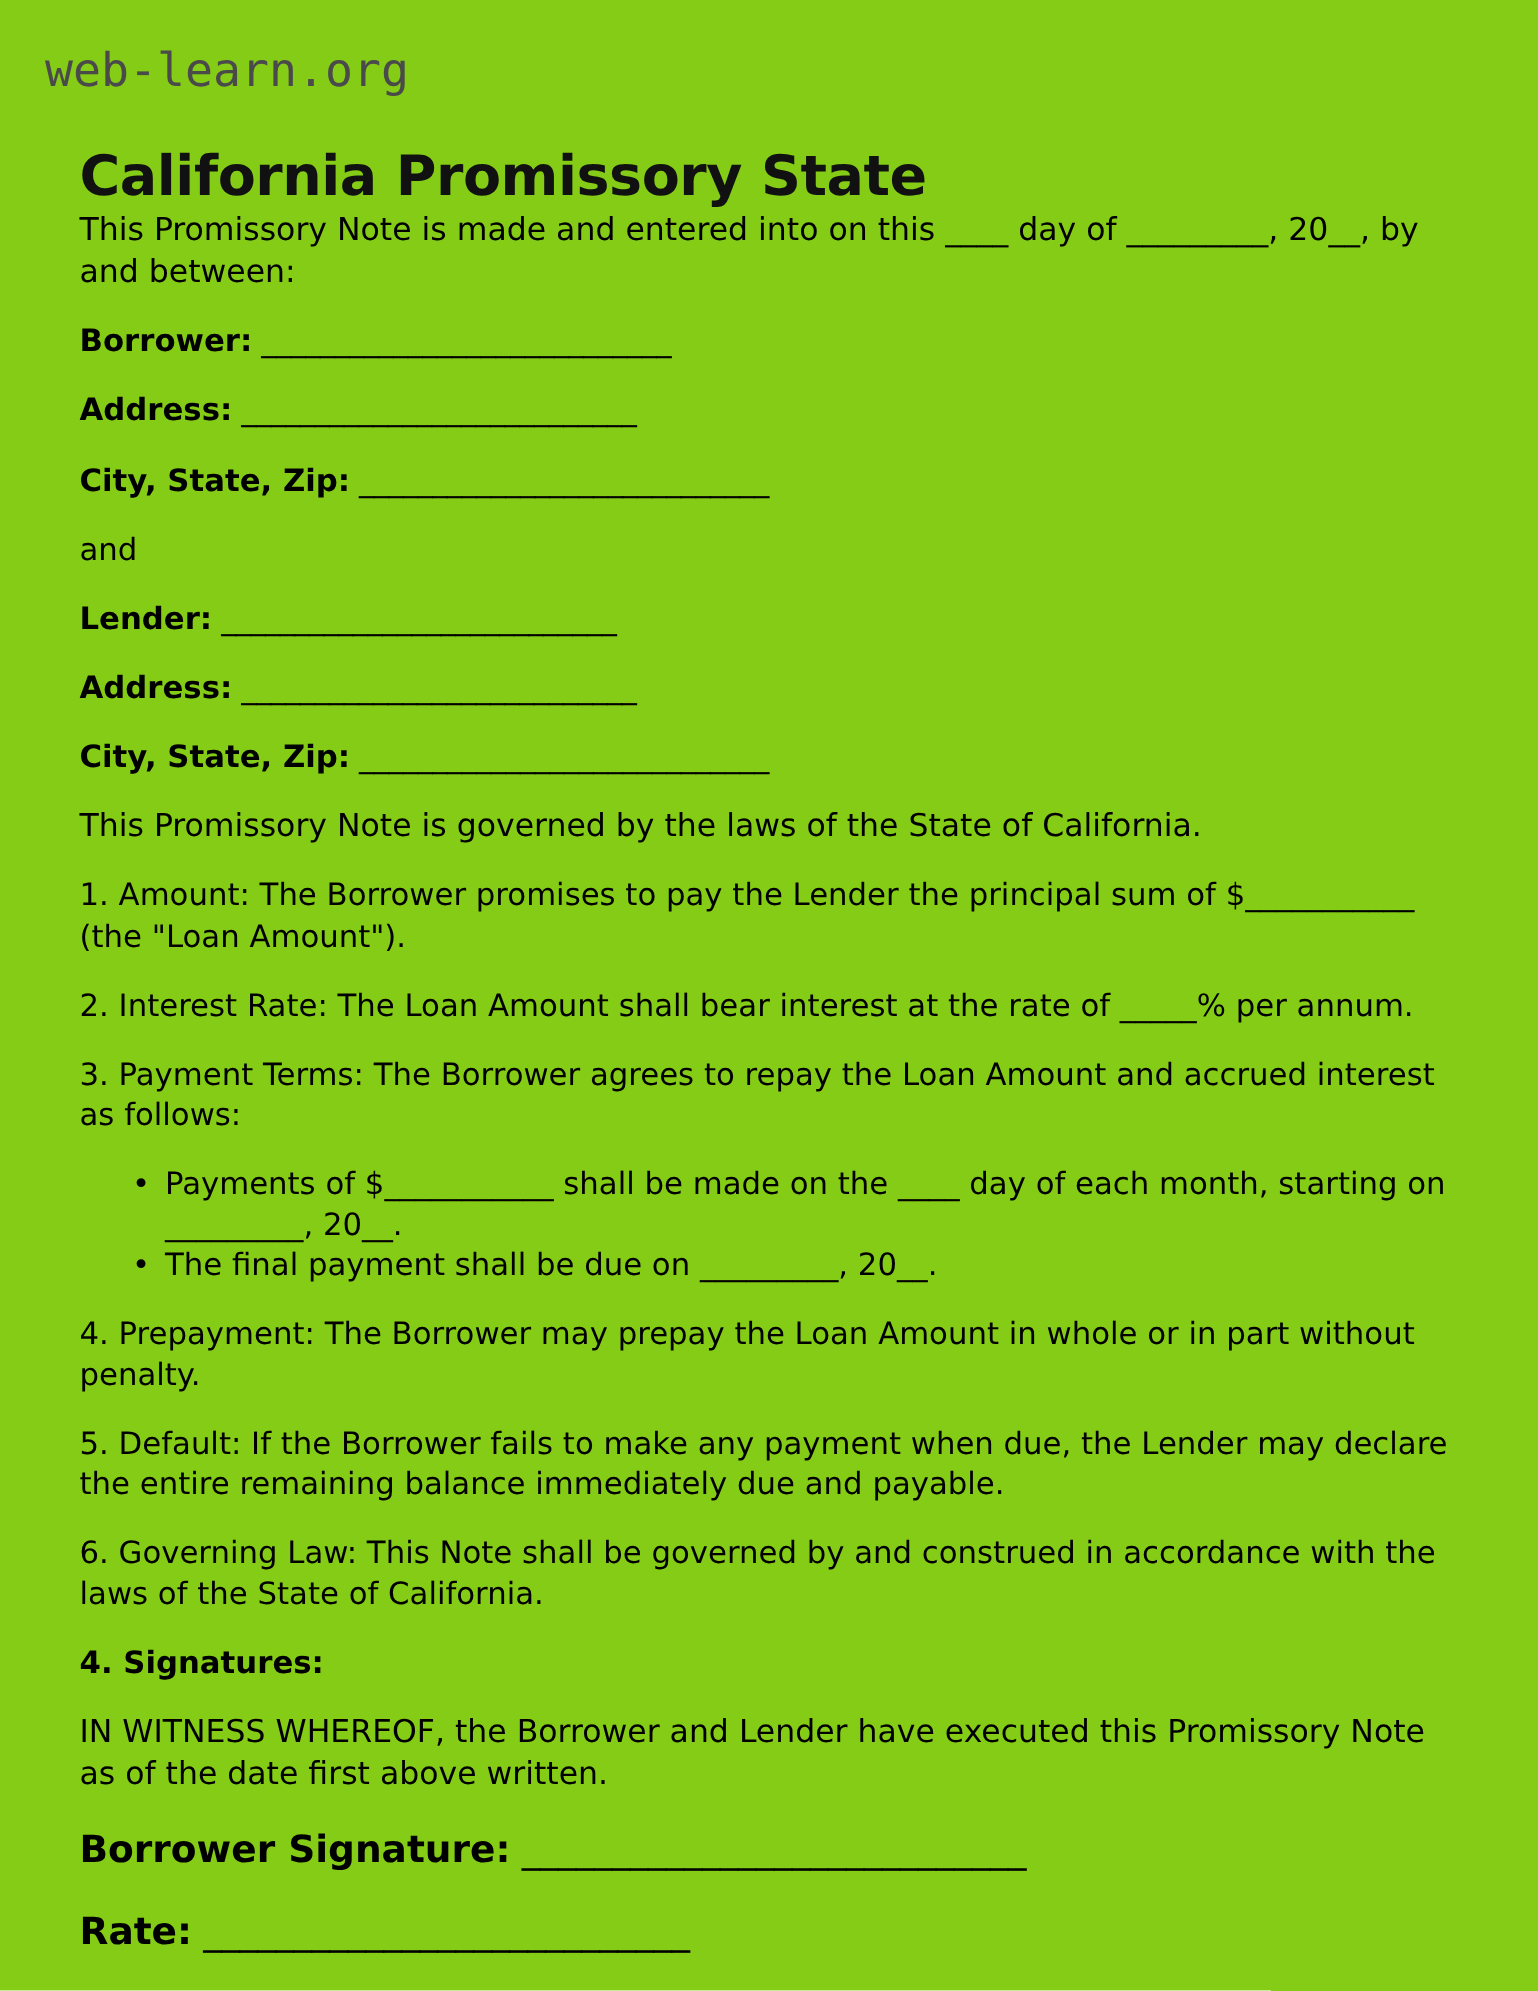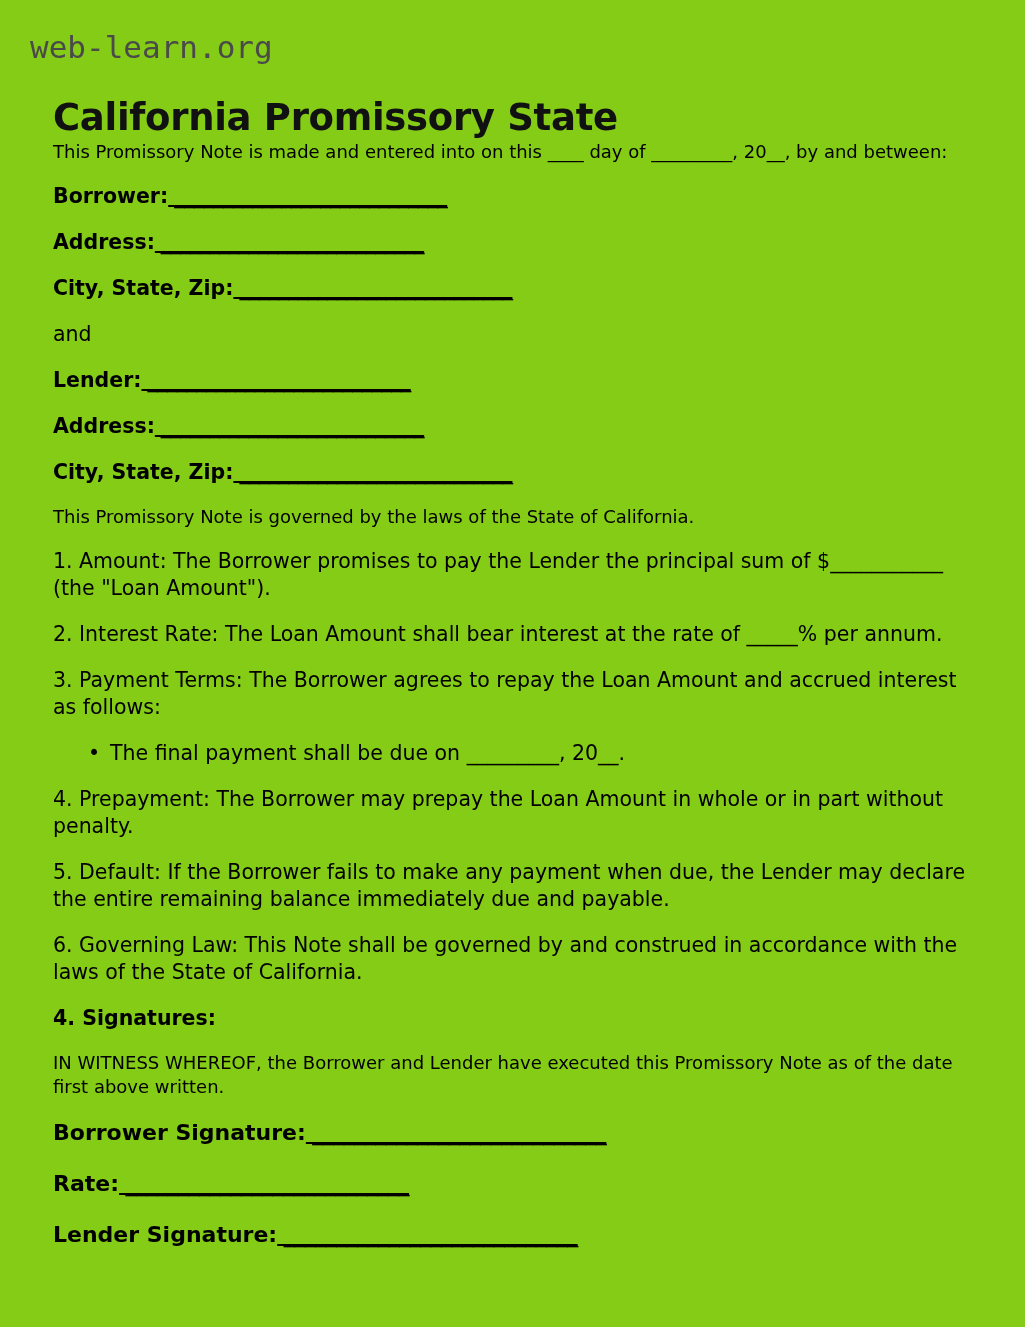--- a/index.html
+++ b/index.html
@@ -51,38 +51,37 @@
   }
 
   
   .content {
     position: absolute;
     left: 53px;
     top: 140px;
     width: 918px;
   }
   .para {
-    font-size: 18px;
+    font-size: 21px;
     line-height: 1.32;
     margin: 0 0 19px 0;
     color: #000000;
     text-align: left;
   }
   .field-line {
     font-size: 20.5px;
     line-height: 1.32;
     margin: 0 0 19px 0;
   }
   .field-label {
     font-weight: bold;
   }
   .blank {
     font-weight: normal;
     letter-spacing: -0.5px;
-    text-decoration: underline;
   }
   .clause {
     font-size: 20.5px;
     line-height: 1.32;
     margin: 0 0 19px 0;
   }
   .clause-head {
     font-weight: normal;
   }
   .bullets {
@@ -104,21 +103,21 @@
     top: 0;
     font-size: 20.5px;
     line-height: 1.32;
   }
   .connector {
     font-size: 20.5px;
     line-height: 1.32;
     margin: 0 0 19px 0;
   }
   .sig-line {
-    font-size: 22px;
+    font-size: 25px;
     line-height: 1.32;
     margin: 0 0 22px 0;
     font-weight: bold;
   }
   .sig-line .blank { font-weight: normal; }
   .section-head {
     font-size: 20.5px;
     line-height: 1.32;
     font-weight: bold;
     margin: 0 0 19px 0;
@@ -153,20 +152,21 @@
 
     <p class="para">This Promissory Note is governed by the laws of the State of California.</p>
 
     <div class="clause"><span class="clause-head">1. Amount:</span><span> The Borrower promises to pay the Lender the principal sum of $___________ (the "Loan Amount").</span></div>
 
     <div class="clause"><span class="clause-head">2. Interest Rate:</span><span> The Loan Amount shall bear interest at the rate of _____% per annum.</span></div>
 
     <div class="clause"><span class="clause-head">3. Payment Terms:</span><span> The Borrower agrees to repay the Loan Amount and accrued interest as follows:</span></div>
 
     <ul class="bullets">
+      <li>Payments of $___________ shall be made on the ____ day of each month, starting on _________, 20__.</li>
       <li>The final payment shall be due on _________, 20__.</li>
     </ul>
 
     <div class="clause"><span class="clause-head">4. Prepayment:</span><span> The Borrower may prepay the Loan Amount in whole or in part without penalty.</span></div>
 
     <div class="clause"><span class="clause-head">5. Default:</span><span> If the Borrower fails to make any payment when due, the Lender may declare the entire remaining balance immediately due and payable.</span></div>
 
     <div class="clause"><span class="clause-head">6. Governing Law:</span><span> This Note shall be governed by and construed in accordance with the laws of the State of California.</span></div>
 
     <div class="section-head">4. Signatures:</div>

